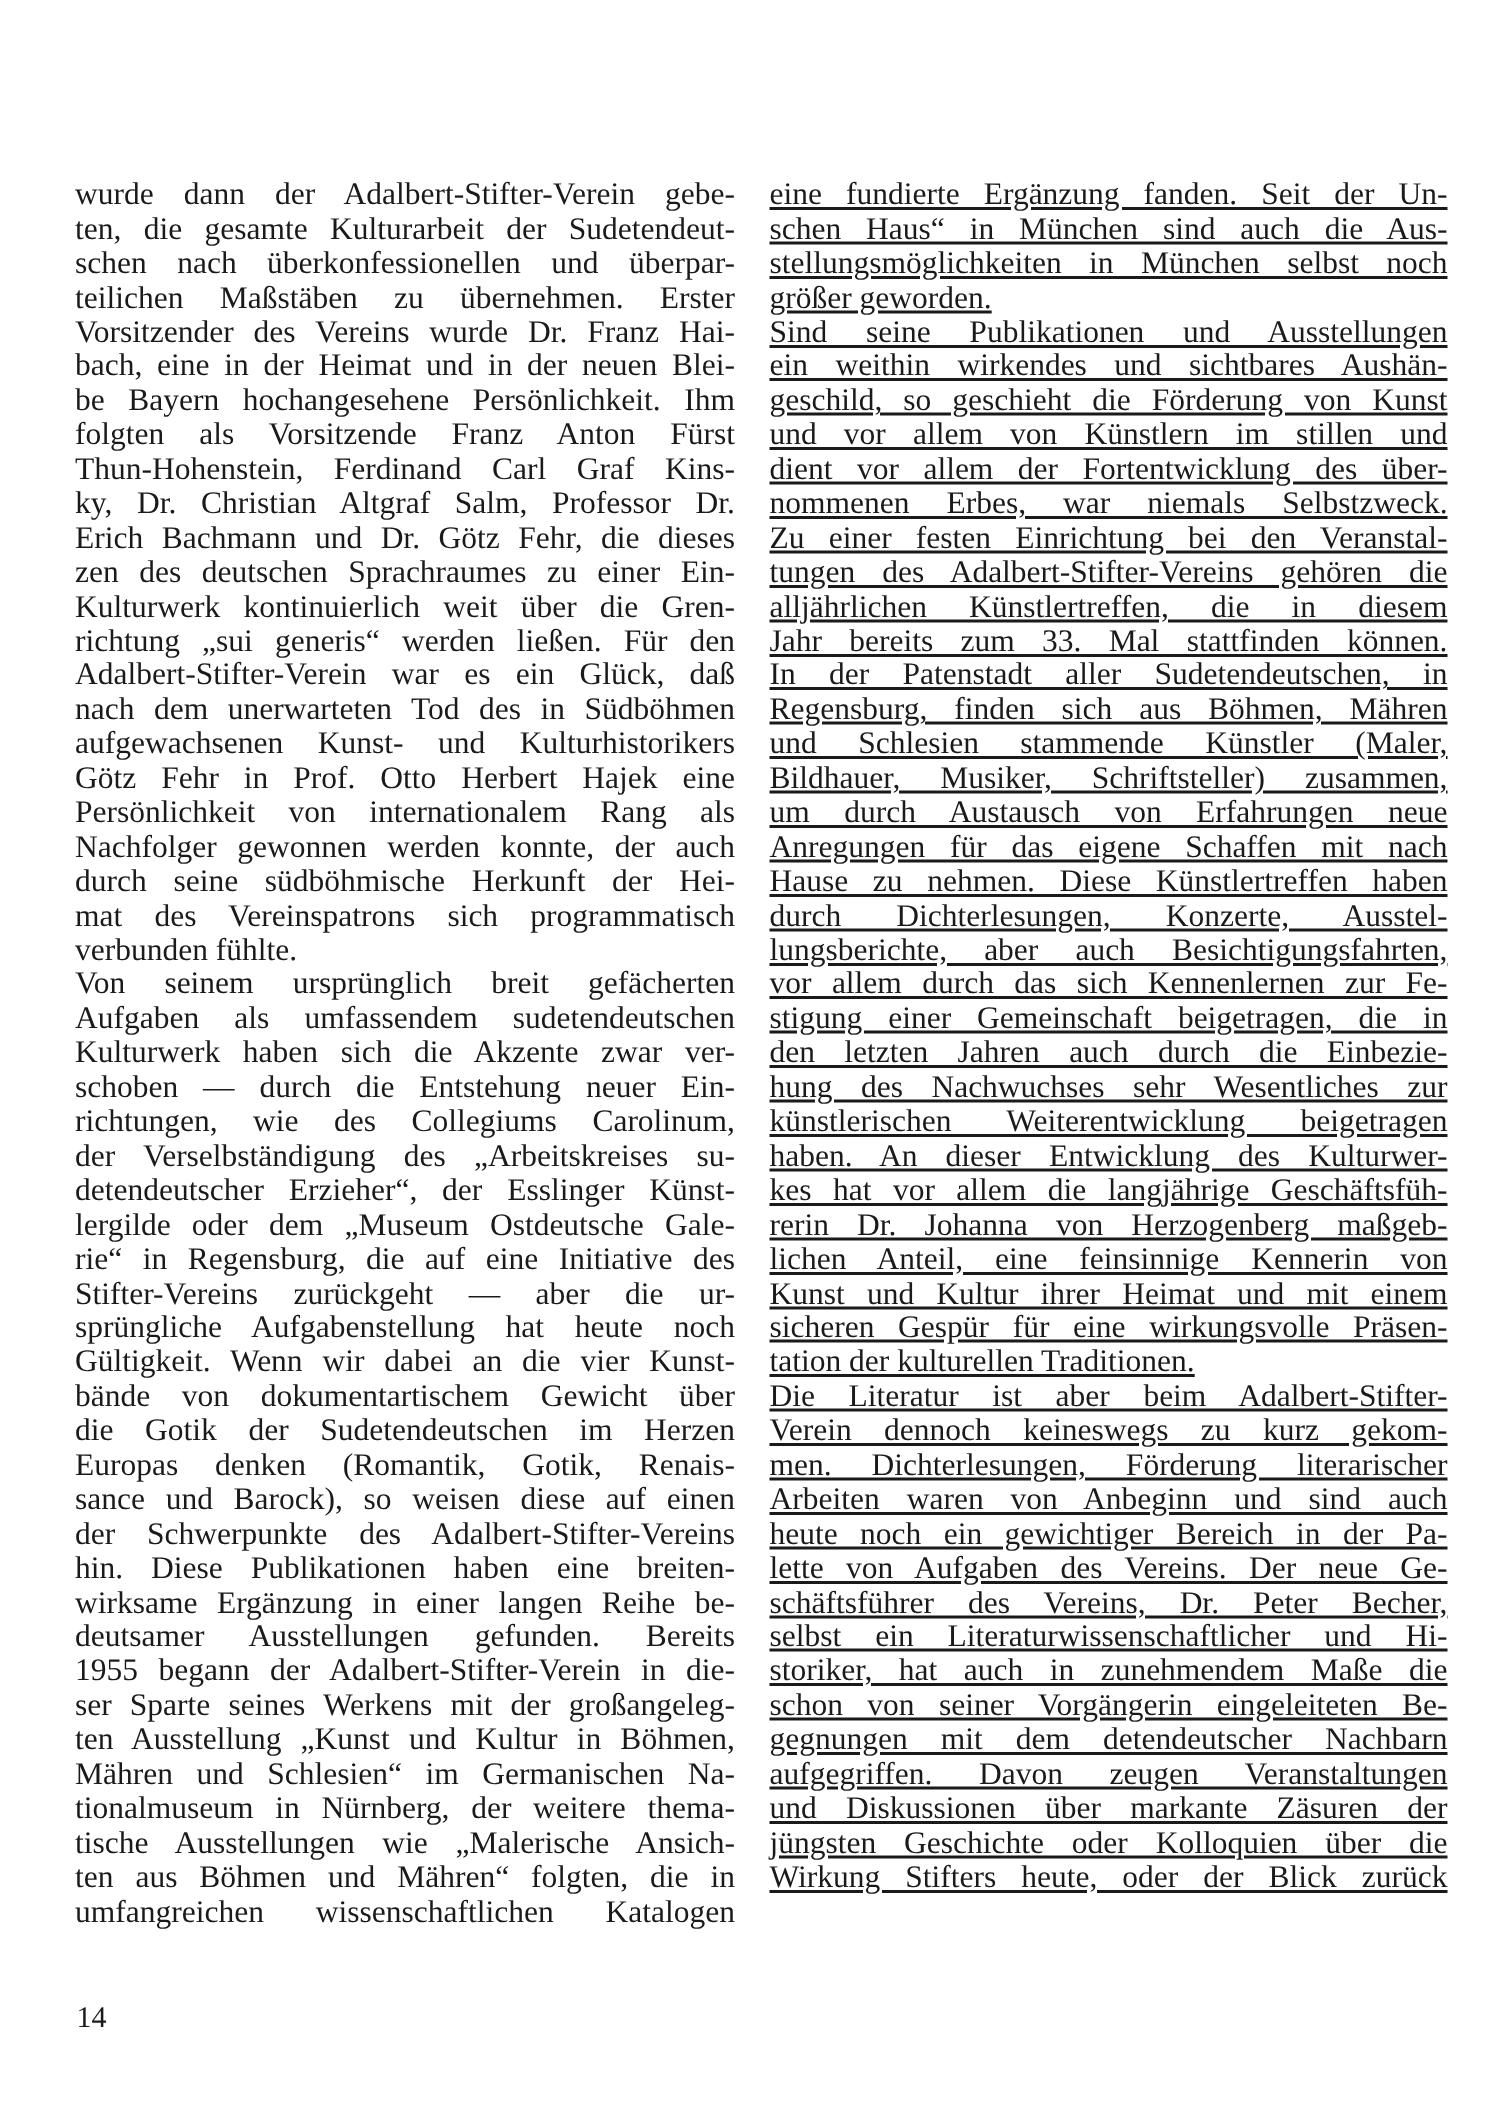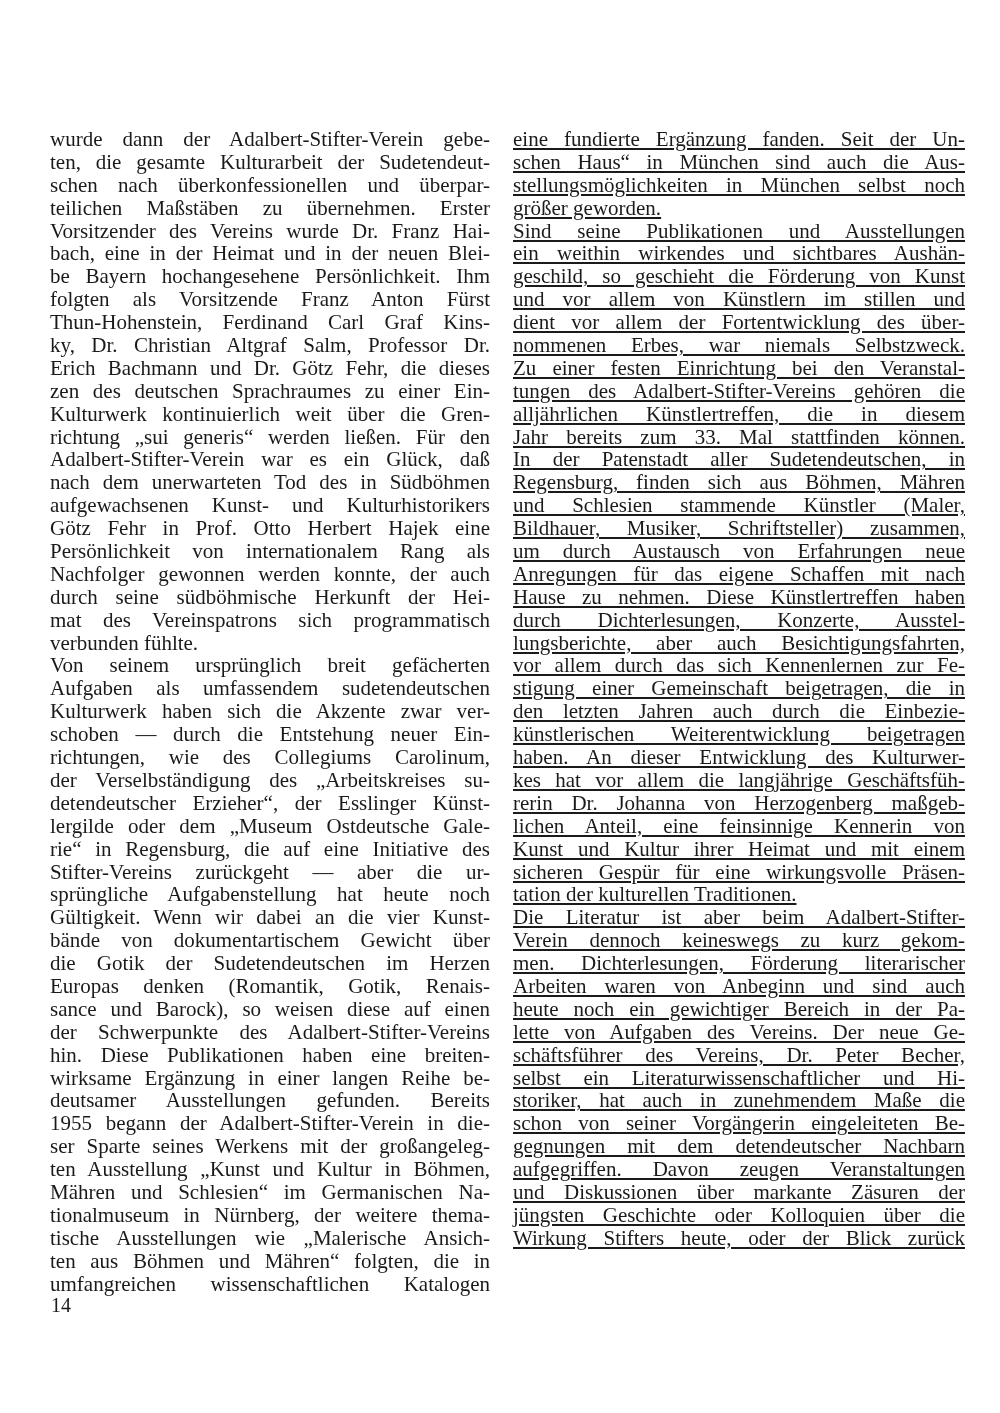--- a/index.html
+++ b/index.html
@@ -10,41 +10,41 @@
     body {
       width: 1000px;
       height: 1413px;
       position: relative;
       overflow: hidden;
       font-family: "Liberation Serif", "DejaVu Serif", serif;
       color: #1a1a1a;
     }
     .column {
       position: absolute;
-      top: 128px;
+      top: 118px;
     }
     #col-left { left: 50px; width: 440px; }
     #col-right { left: 513px; width: 452px; text-decoration: underline; }
     .line {
       display: block;
       height: 22.9px;
       line-height: 22.9px;
       font-size: 21px;
       white-space: nowrap;
       text-align: justify;
       text-align-last: justify;
       overflow: visible;
     }
     .line.last {
       text-align-last: left;
     }
     .page-number {
       position: absolute;
       left: 51px;
-      top: 1294px;
+      top: 1334px;
       font-size: 20px;
       line-height: 22px;
     }
   </style>
 </head>
 <body>
 
 <div>
   <div class="column" id="col-left">
       <span class="line">wurde dann der Adalbert-Stifter-Verein gebe-</span>
@@ -119,20 +119,21 @@
       <span class="line">und Schlesien stammende Künstler (Maler,</span>
       <span class="line">Bildhauer, Musiker, Schriftsteller) zusammen,</span>
       <span class="line">um durch Austausch von Erfahrungen neue</span>
       <span class="line">Anregungen für das eigene Schaffen mit nach</span>
       <span class="line">Hause zu nehmen. Diese Künstlertreffen haben</span>
       <span class="line">durch Dichterlesungen, Konzerte, Ausstel-</span>
       <span class="line">lungsberichte, aber auch Besichtigungsfahrten,</span>
       <span class="line">vor allem durch das sich Kennenlernen zur Fe-</span>
       <span class="line">stigung einer Gemeinschaft beigetragen, die in</span>
       <span class="line">den letzten Jahren auch durch die Einbezie-</span>
+      <span class="line">hung des Nachwuchses sehr Wesentliches zur</span>
       <span class="line">künstlerischen Weiterentwicklung beigetragen</span>
       <span class="line">haben. An dieser Entwicklung des Kulturwer-</span>
       <span class="line">kes hat vor allem die langjährige Geschäftsfüh-</span>
       <span class="line">rerin Dr. Johanna von Herzogenberg maßgeb-</span>
       <span class="line">lichen Anteil, eine feinsinnige Kennerin von</span>
       <span class="line">Kunst und Kultur ihrer Heimat und mit einem</span>
       <span class="line">sicheren Gespür für eine wirkungsvolle Präsen-</span>
       <span class="line last">tation der kulturellen Traditionen.</span>
       <span class="line">Die Literatur ist aber beim Adalbert-Stifter-</span>
       <span class="line">Verein dennoch keineswegs zu kurz gekom-</span>

